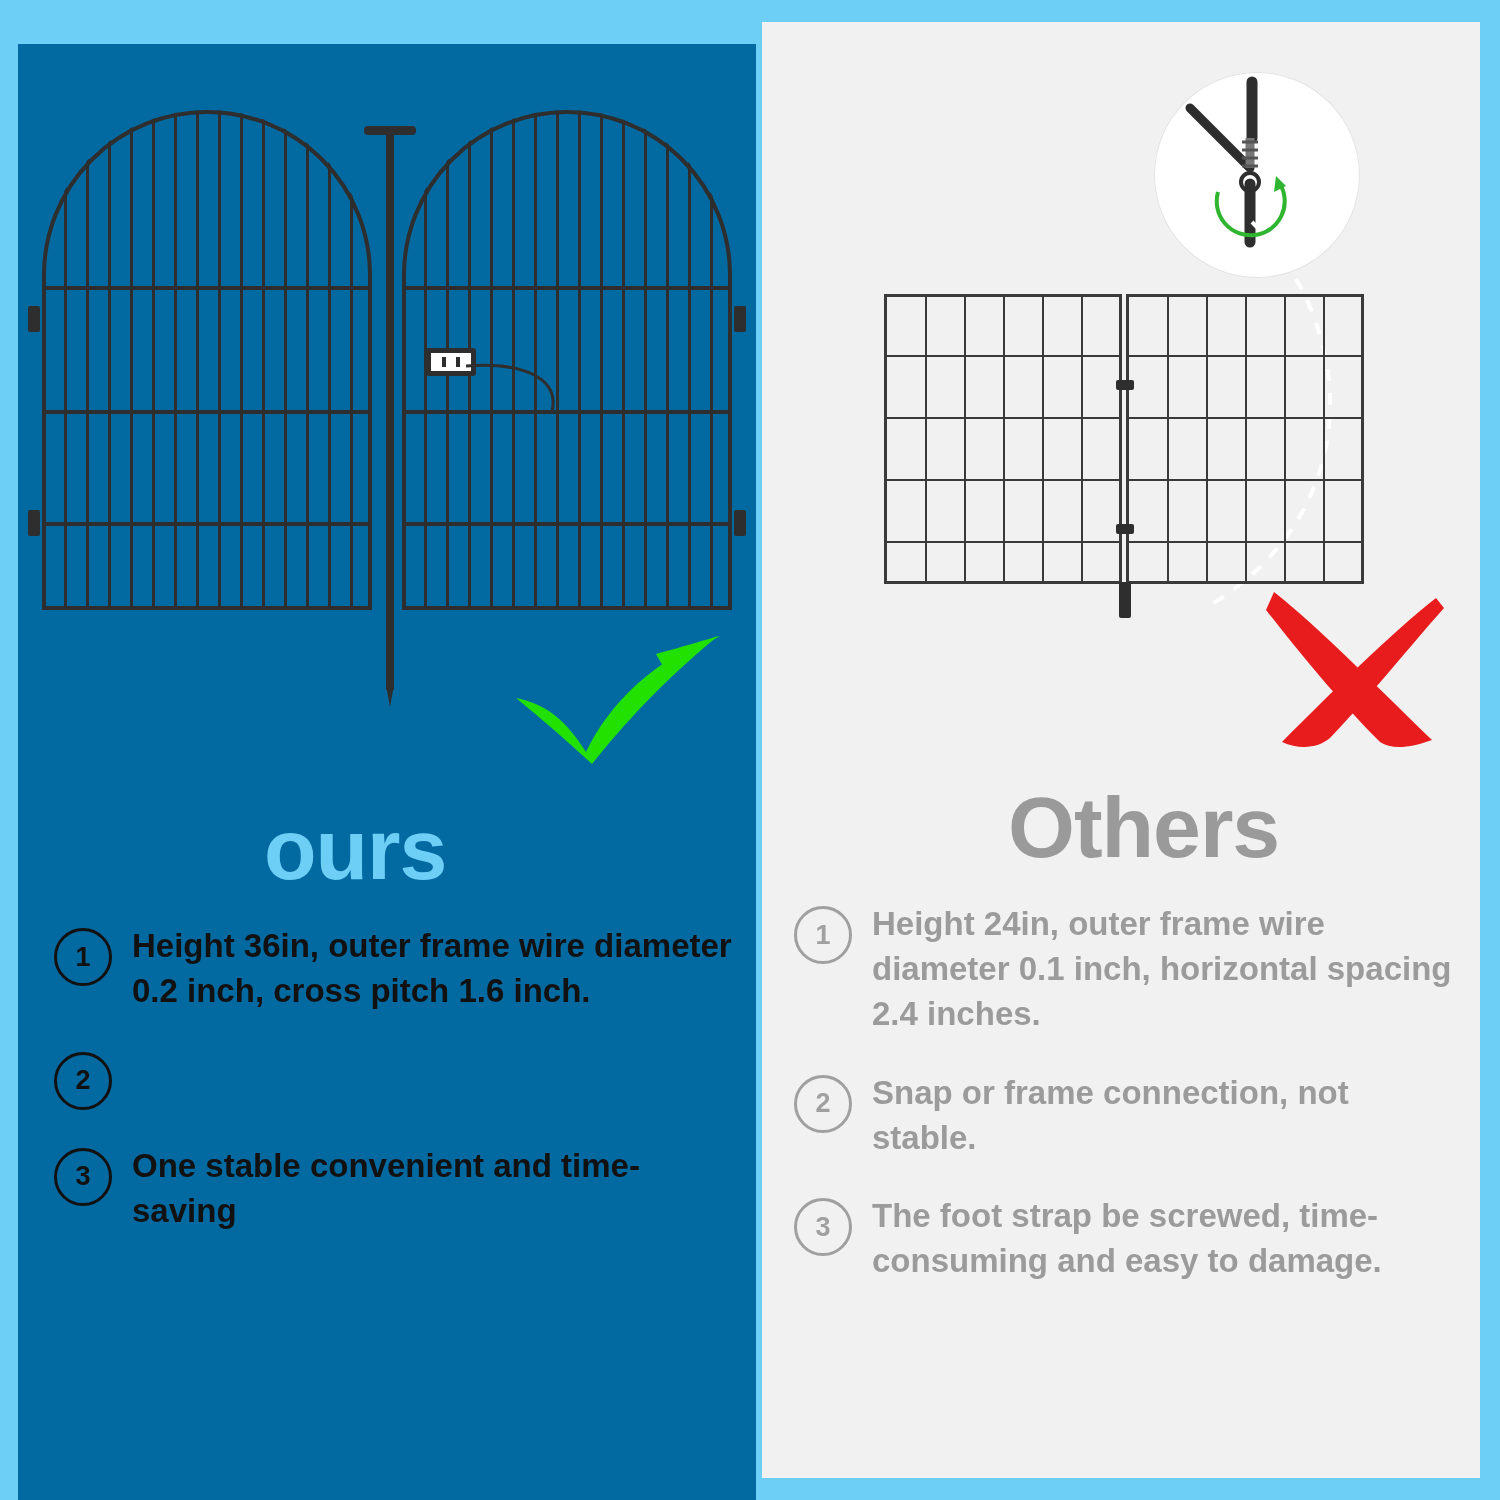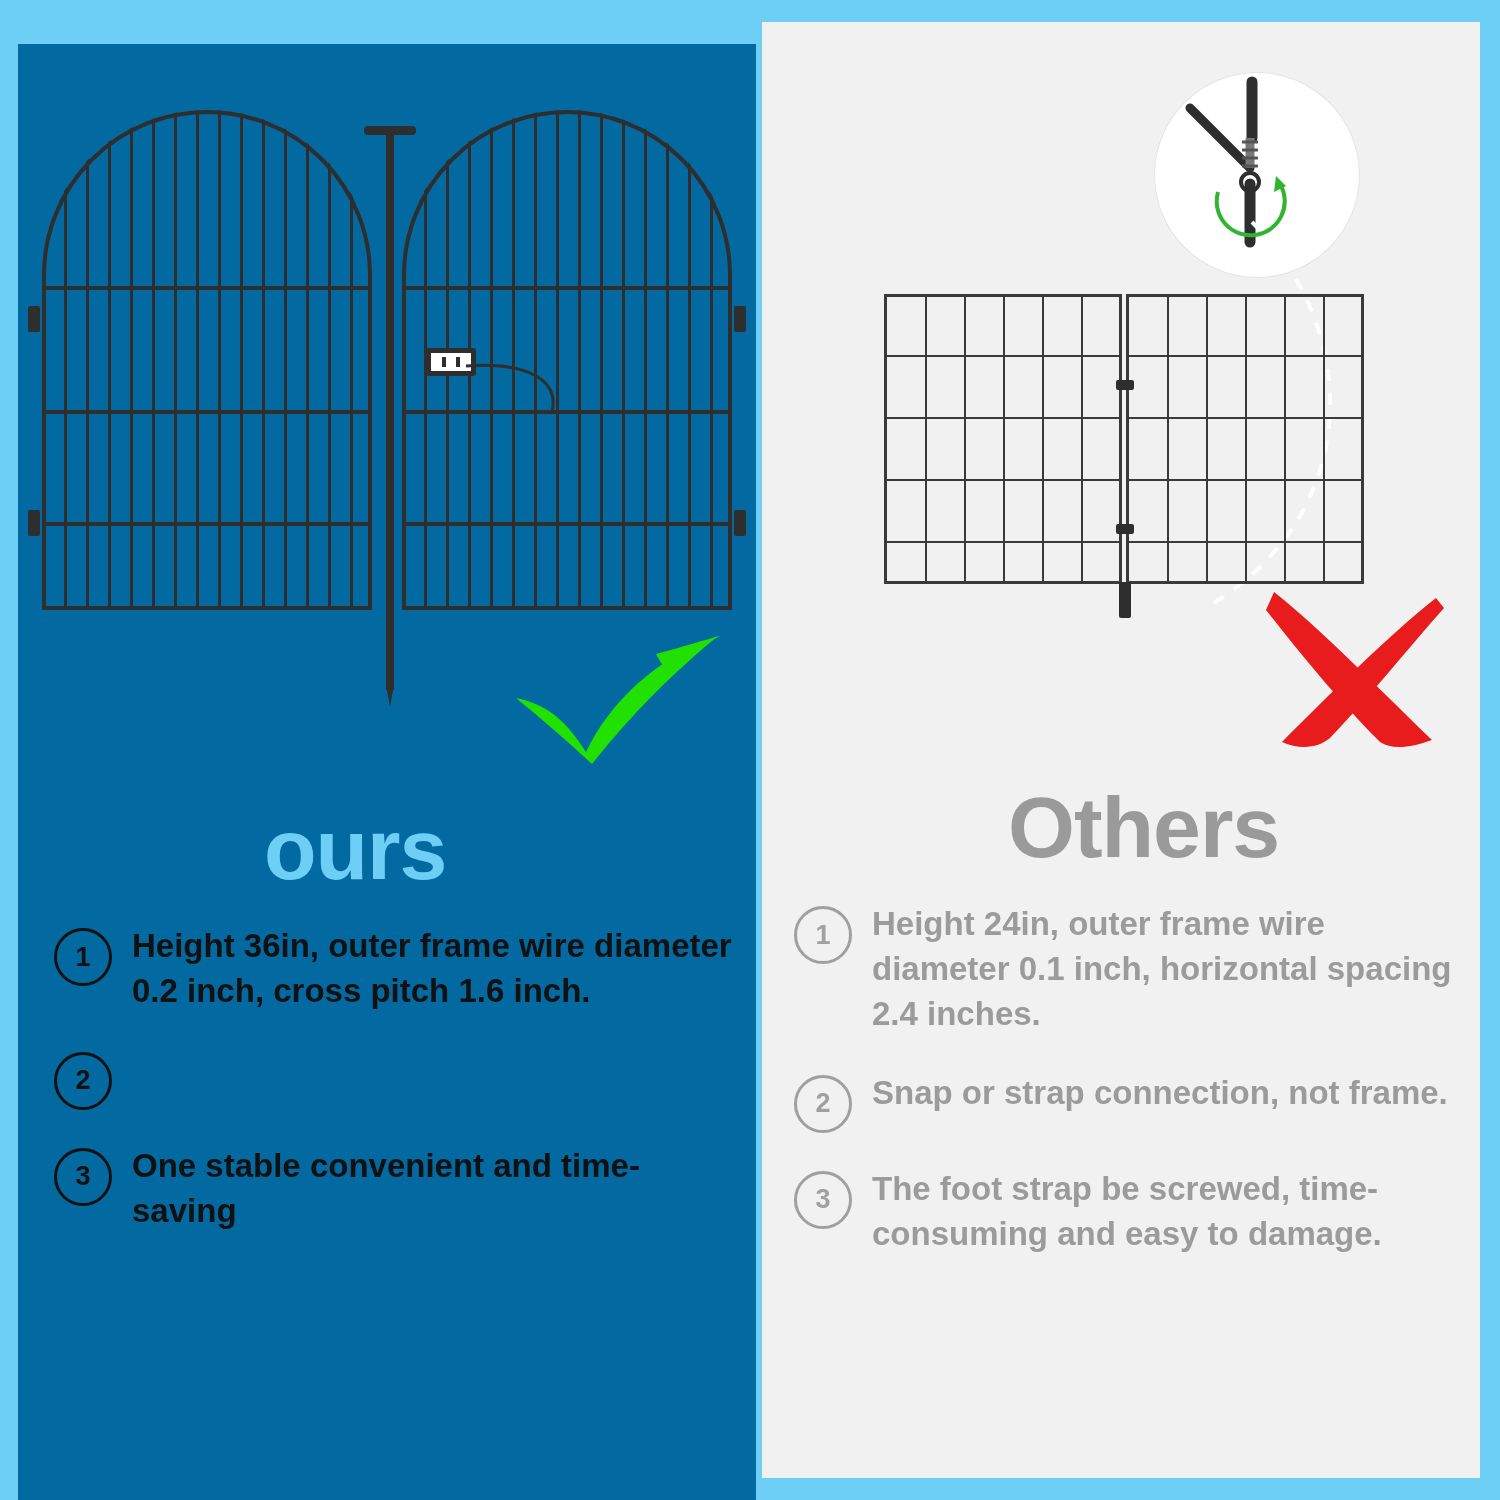--- a/index.html
+++ b/index.html
@@ -435,21 +435,21 @@
 
     <div class="brand-title brand-others">Others</div>
 
     <div class="bullets">
       <div class="bullet">
         <div class="bnum">1</div>
         <div class="btext">Height 24in, outer frame wire diameter 0.1 inch, horizontal spacing 2.4 inches.</div>
       </div>
       <div class="bullet">
         <div class="bnum">2</div>
-        <div class="btext">Snap or strap connection, not frame.</div>
+        <div class="btext">Snap or frame connection, not stable.</div>
       </div>
       <div class="bullet">
         <div class="bnum">3</div>
         <div class="btext">The foot strap be screwed, time-consuming and easy to damage.</div>
       </div>
     </div>
   </div>
 
 </div>
 

